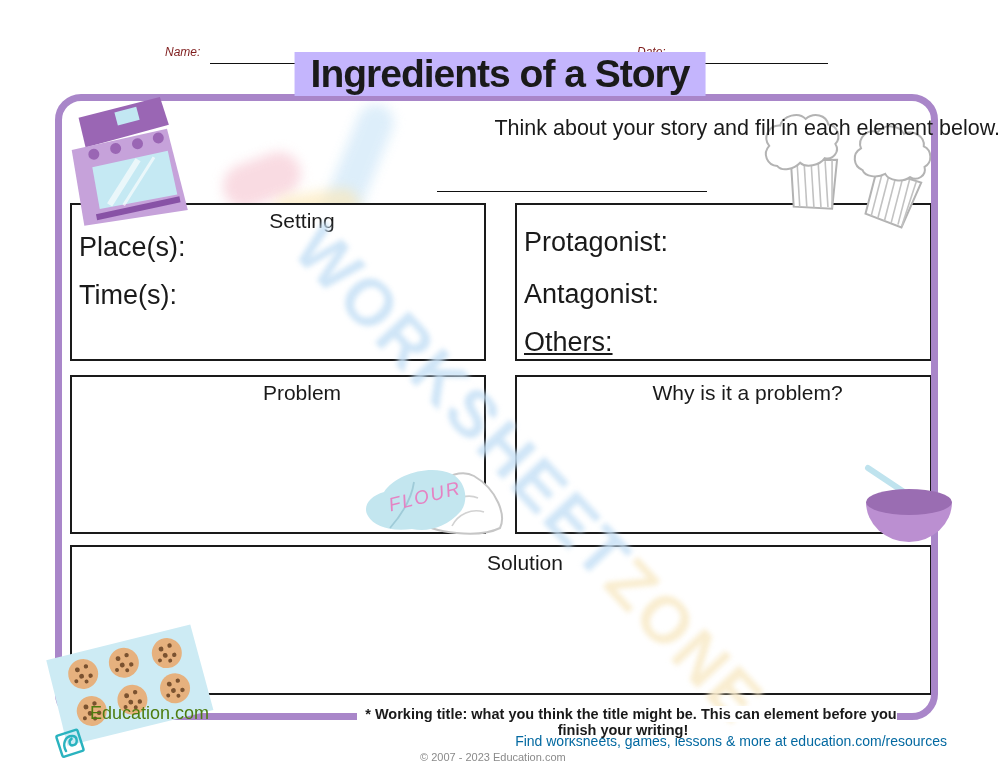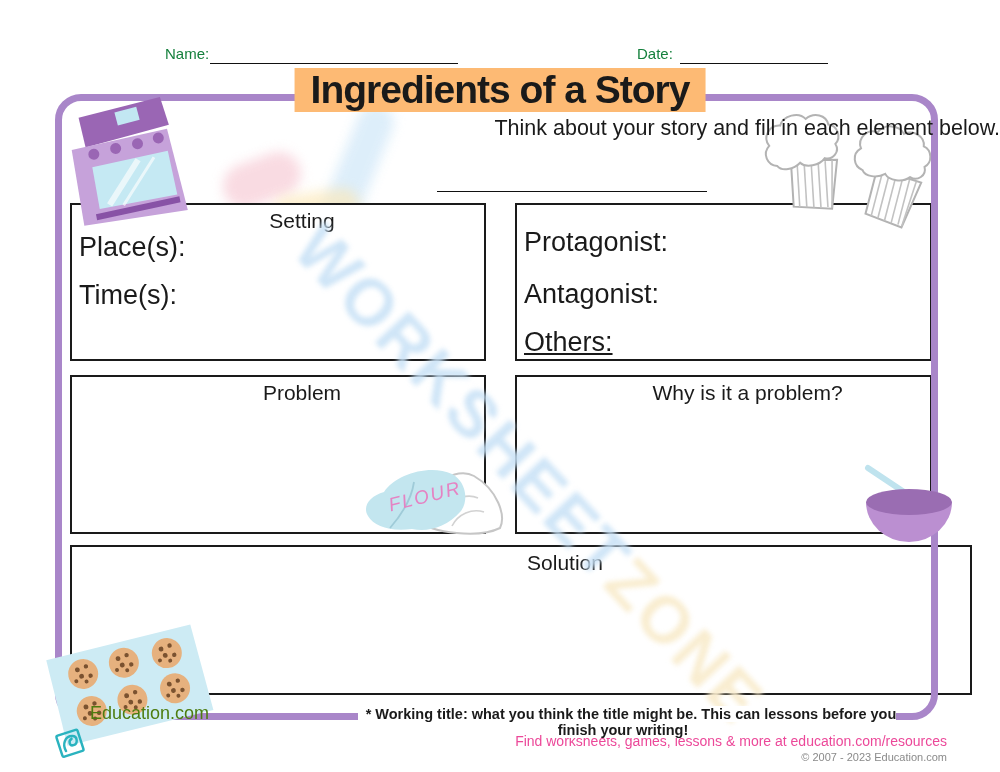--- a/index.html
+++ b/index.html
@@ -9,27 +9,27 @@
   }
   .abs{position:absolute;}
 
   
   .smudge{position:absolute; z-index:0; filter:blur(6px); border-radius:22px; pointer-events:none;}
   .smudge-blue{left:336px; top:100px; width:36px; height:152px; background:#cfe7f8; opacity:.7; transform:rotate(22deg);}
   .smudge-pink{left:222px; top:158px; width:80px; height:44px; background:#f7ccd6; opacity:.7; transform:rotate(-20deg);}
   .smudge-yellow{left:272px; top:192px; width:88px; height:34px; background:#fce8b8; opacity:.65; transform:rotate(-8deg);}
 
   
-  .field-label{font-size:15px; color:#15803d;}
+  .field-label{font-size:12px; color:#7f1d1d;font-style:italic;}
   .blank-line{border-bottom:1.6px solid #111; height:1px;}
 
   .page-title{
-    left:50%; top:68px; transform:translateX(-50%);
+    left:50%; top:52px; transform:translateX(-50%);
     font-size:39px; font-weight:bold; letter-spacing:-1px;
-    background:#fdba74; padding:0 16px; z-index:6; white-space:nowrap;
+    background:#c4b5fd; padding:0 16px; z-index:6; white-space:nowrap;
   }
   .subtitle{left:0; top:116px; width:100%; text-align:right; font-size:21.5px; z-index:6;}
   .working-label{left:292px; top:163px; font-size:21.5px; z-index:6;}
   .working-line{left:437px; top:190px; width:270px; z-index:6;}
 
   
   .frame{
     left:55px; top:94px; width:883px; height:626px; box-sizing:border-box;
     border:7px solid #a986c9; border-radius:26px; z-index:4; pointer-events:none;
   }
@@ -52,22 +52,22 @@
   .deco{position:absolute; z-index:7; pointer-events:none;}
   .deco-under{position:absolute; z-index:3; pointer-events:none;}
 
   
   .footnote{
     left:338px; top:706px; width:578px; text-align:center; z-index:6;
     font-size:14.5px; font-weight:bold;
   }
   .footnote span{background:#fff; padding:0 8px;}
   .brand-text{left:90px; top:703px; font-size:18px; color:#4d7c0f; z-index:8;text-align:right;}
-  .resources{left:420px; top:733px; width:527px; text-align:right; font-size:14px; color:#ec4899;}
-  .copyright{left:420px; top:751px; width:527px; text-align:right; font-size:11px; color:#8a8a8a;}
+  .resources{left:420px; top:733px; width:527px; text-align:right; font-size:14px; color:#0369a1;}
+  .copyright{left:420px; top:751px; width:527px; text-align:left; font-size:11px; color:#8a8a8a;}
 </style>
 </head>
 <body>
 
 <div class="sheet">
 
   <div class="smudge smudge-blue"></div>
   <div class="smudge smudge-pink"></div>
   <div class="smudge smudge-yellow"></div>
 
@@ -97,21 +97,21 @@
   </div>
 
   <div class="wbox" style="left:515px; top:375px; width:413px; height:155px;">
     <div class="wbox-title">Why is it a problem?</div>
   </div>
 
   <div class="wbox" style="left:70px; top:375px; width:412px; height:155px;">
     <div class="wbox-title">Problem</div>
   </div>
 
-  <div class="wbox" style="left:70px; top:545px; width:858px; height:146px;padding-left:40px;">
+  <div class="wbox" style="left:70px; top:545px; width:858px; height:146px;">
     <div class="wbox-title">Solution</div>
   </div>
 
   <svg class="deco-under" style="left:762px; top:110px;" width="200" height="130" viewBox="0 0 200 130">
     <g transform="rotate(-6 55 60)">
       <polygon points="30,48 76,52 66,100 28,94" fill="#ffffff" stroke="#b3b3b3" stroke-width="2"></polygon>
       <g stroke="#c2c2c2" stroke-width="1.6">
         <line x1="36" y1="50" x2="34" y2="95"></line>
           <line x1="43" y1="50" x2="41" y2="96"></line>
         <line x1="50" y1="51" x2="48" y2="97"></line>
@@ -181,21 +181,21 @@
     </defs>
     <polygon points="4,12 152,2 160,90 10,100" fill="#cdebf4"></polygon>
     <use href="#cookie" x="38" y="32"></use>
     <use href="#cookie" x="80" y="28"></use>
     <use href="#cookie" x="124" y="26"></use>
     <use href="#cookie" x="40" y="70"></use>
     <use href="#cookie" x="82" y="66"></use>
     <use href="#cookie" x="126" y="62"></use>
   </svg>
 
-  <div class="abs footnote"><span>* Working title: what you think the title might be. This can lessons before you finish your writing!</span></div>
+  <div class="abs footnote"><span>* Working title: what you think the title might be. This can element before you finish your writing!</span></div>
 
   <svg class="abs" style="left:52px; top:723px; z-index:8;" width="36" height="38" viewBox="0 0 44 44">
     <g transform="rotate(-18 22 22)" fill="none" stroke="#2ab3bf" stroke-width="3" stroke-linecap="round">
       <rect x="8" y="10" width="27" height="27" rx="2"></rect>
       <path d="M14,31 C12,22 18,13 27,16 C33,18 31,27 25,27 C20,27 20,20 25,19"></path>
     </g>
   </svg>
   <div class="abs brand-text">Education.com</div>
 
   <div class="abs resources">Find worksheets, games, lessons &amp; more at education.com/resources</div>

